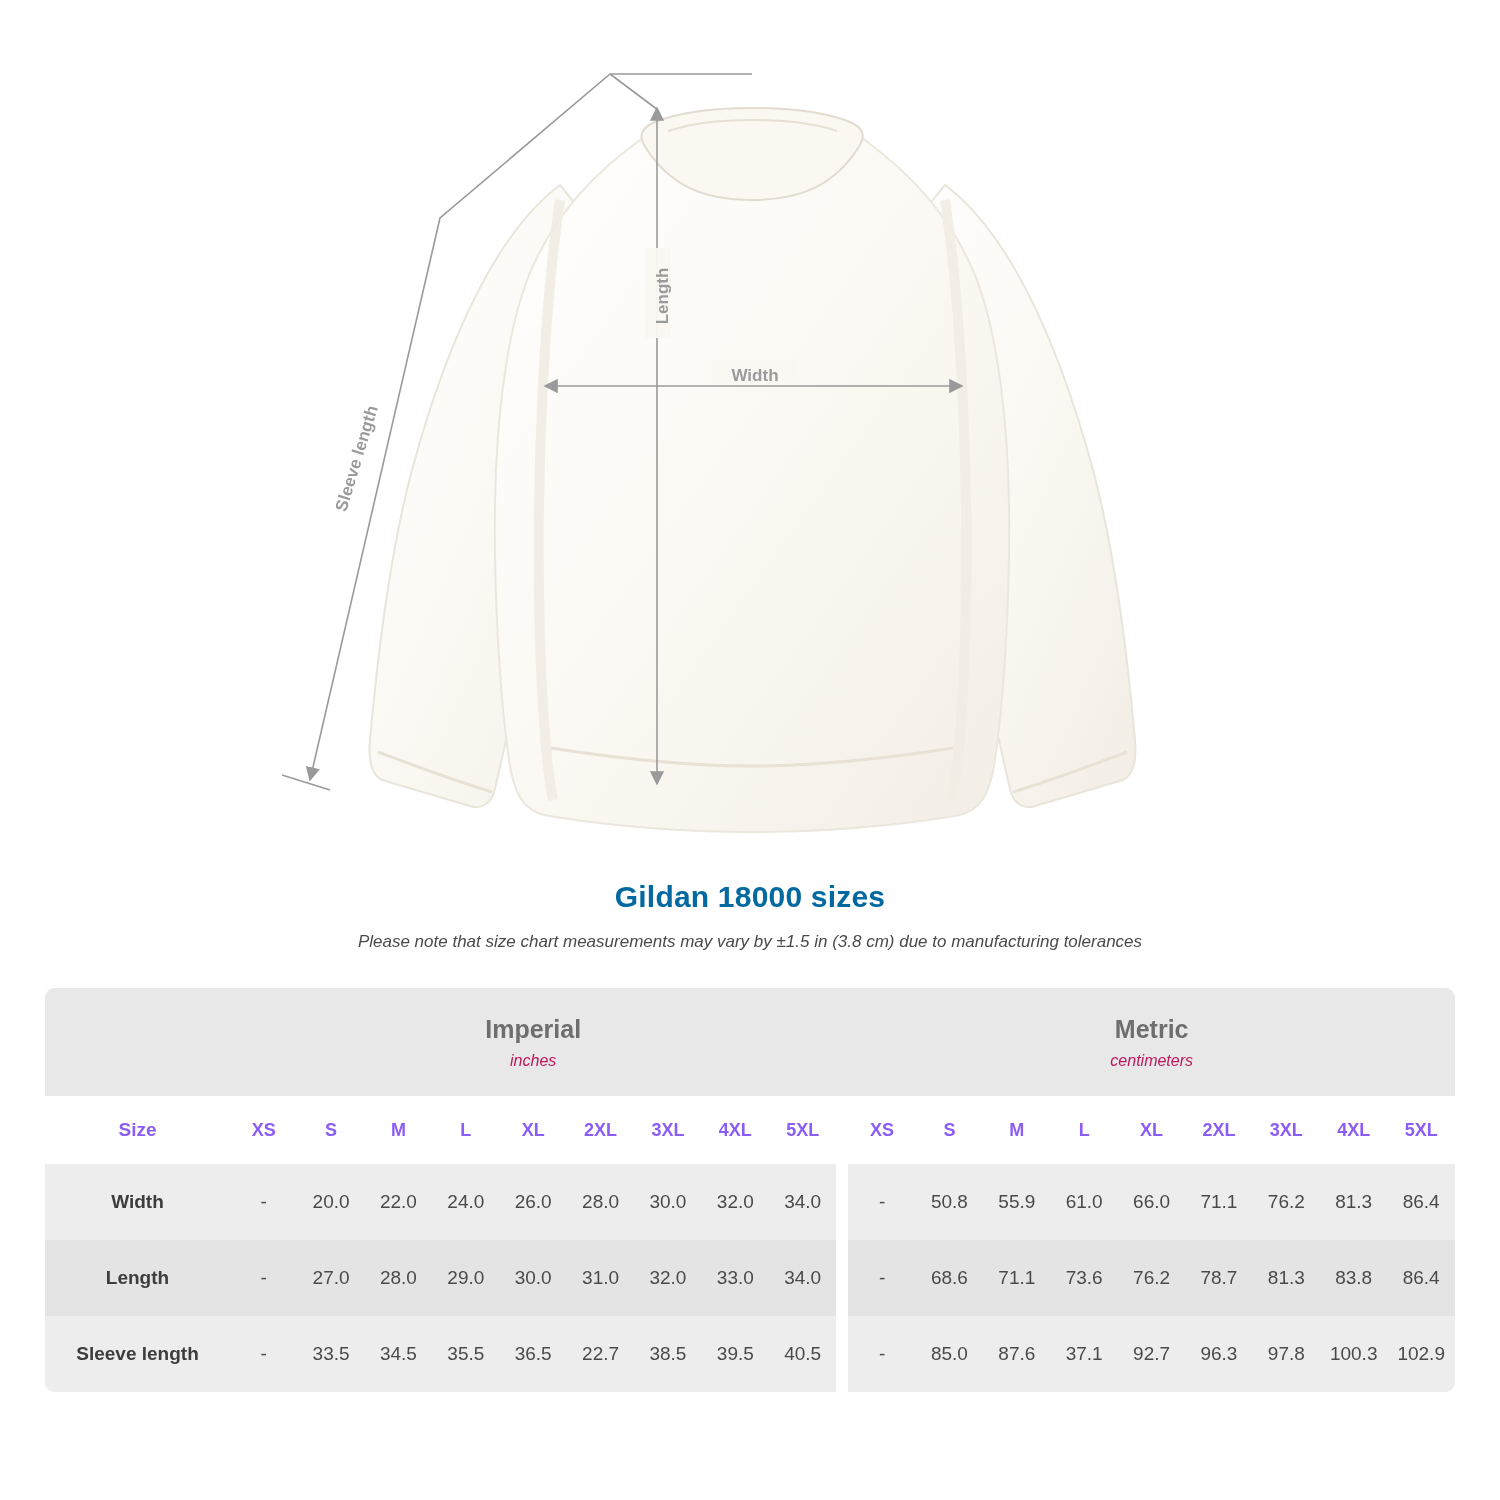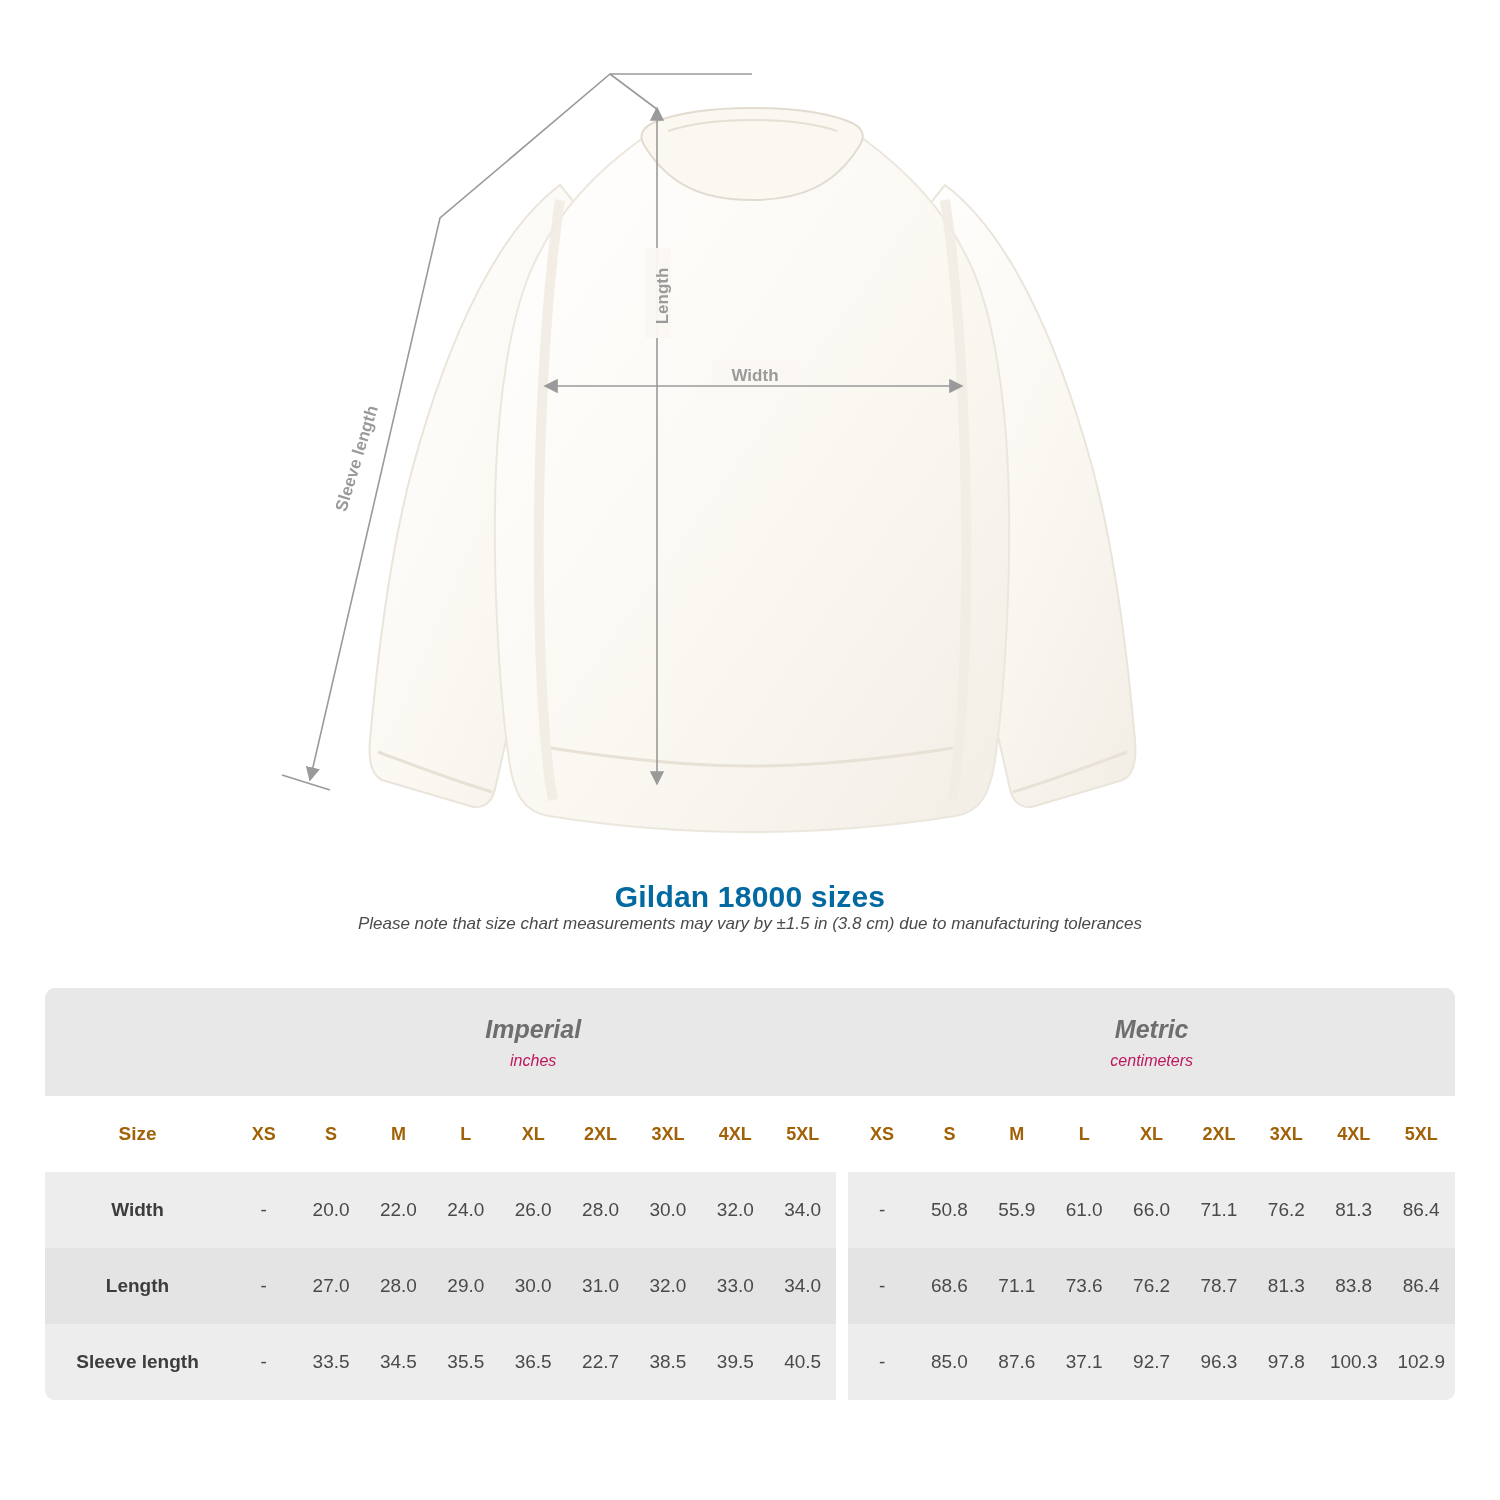--- a/index.html
+++ b/index.html
@@ -36,20 +36,21 @@
     width: 1500px;
     text-align: center;
   }
   #chart-title {
     font-size: 30px;
     font-weight: bold;
     color: #0369a1;
     letter-spacing: 0.2px;
   }
   #chart-subtitle {
+    margin-top: 18px;
     font-size: 17px;
     font-style: italic;
     color: #4a4a4a;
   }
 
   
   #size-table-wrap {
     position: absolute;
     top: 988px;
     left: 45px;
@@ -68,36 +69,35 @@
     text-align: center;
     vertical-align: middle;
     padding: 0;
   }
   .unit-head {
     height: 108px;
     background: #e8e8e8;
   }
   .unit-head .unit-name {
     font-size: 25px;
-    font-style: italic;
     font-weight: bold;
     color: #6e6e6e;
   }
   .unit-head .unit-sub {
     font-size: 16px;
     font-style: italic;
     color: #be185d;
     margin-top: 8px;
   }
   tr.header-row td {
-    height: 76px;
+    height: 68px;
     background: #ffffff;
     font-size: 18px;
     font-weight: bold;
-    color: #a16207;
+    color: #8b5cf6;
   }
   tr.header-row td.rowlabel { font-size: 19px; }
   tr.data-row td {
     height: 76px;
     font-size: 19px;
     color: #4a4a4a;
   }
   tr.data-row td.rowlabel {
     font-weight: bold;
     font-size: 19px;

